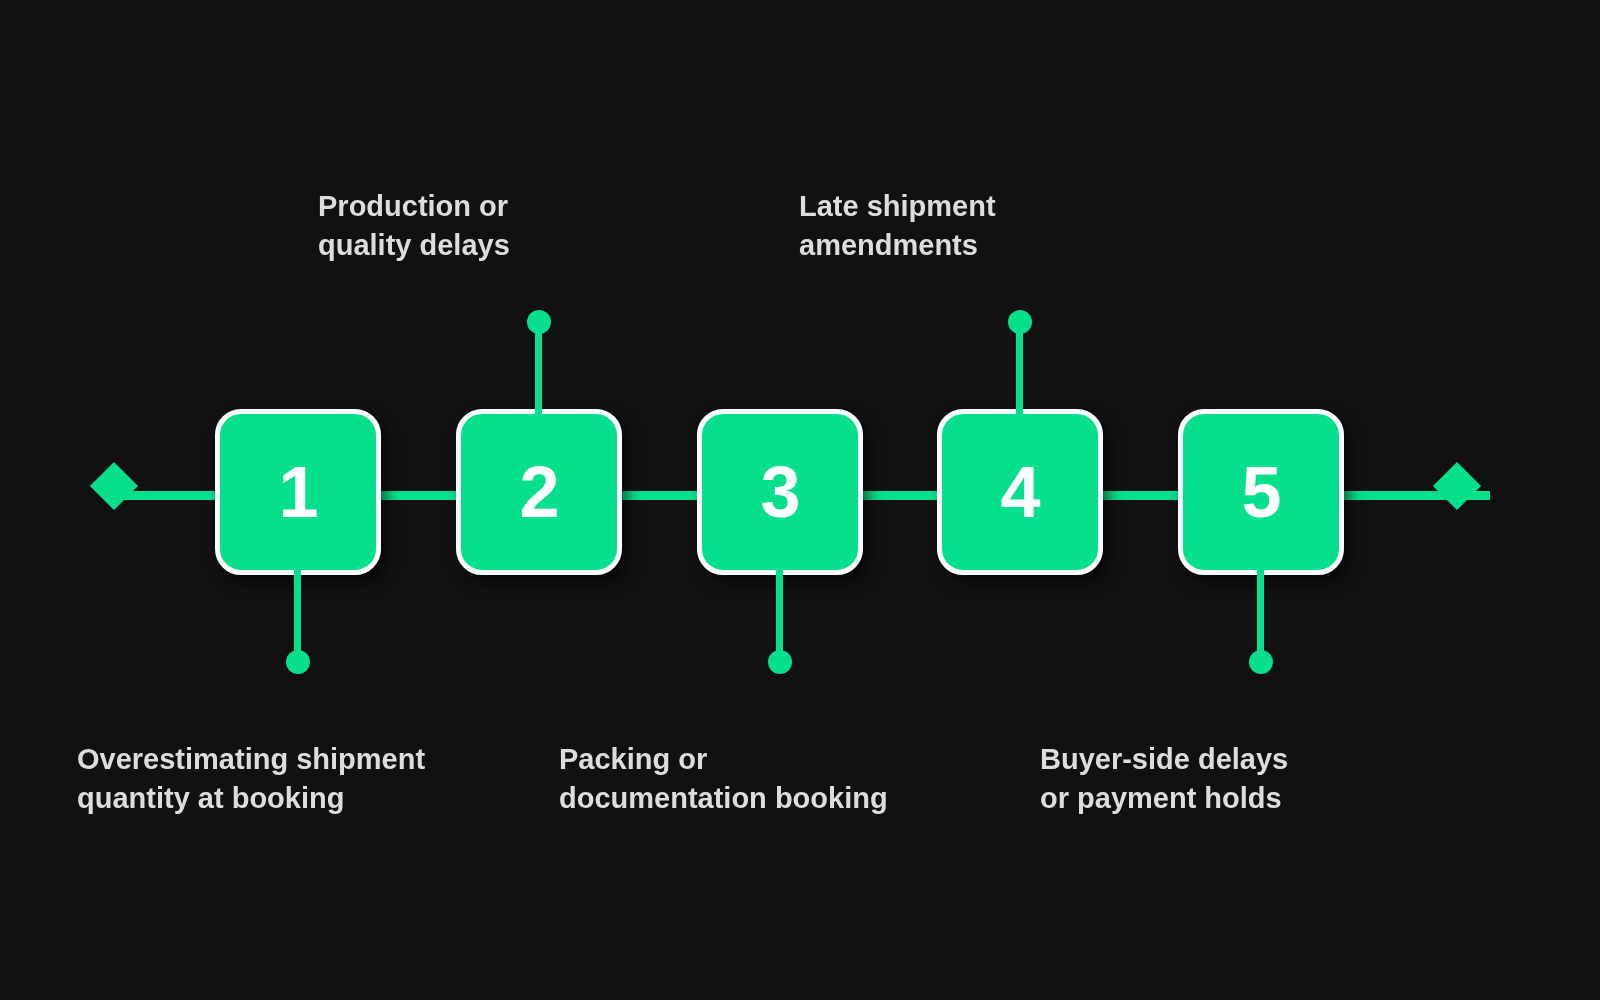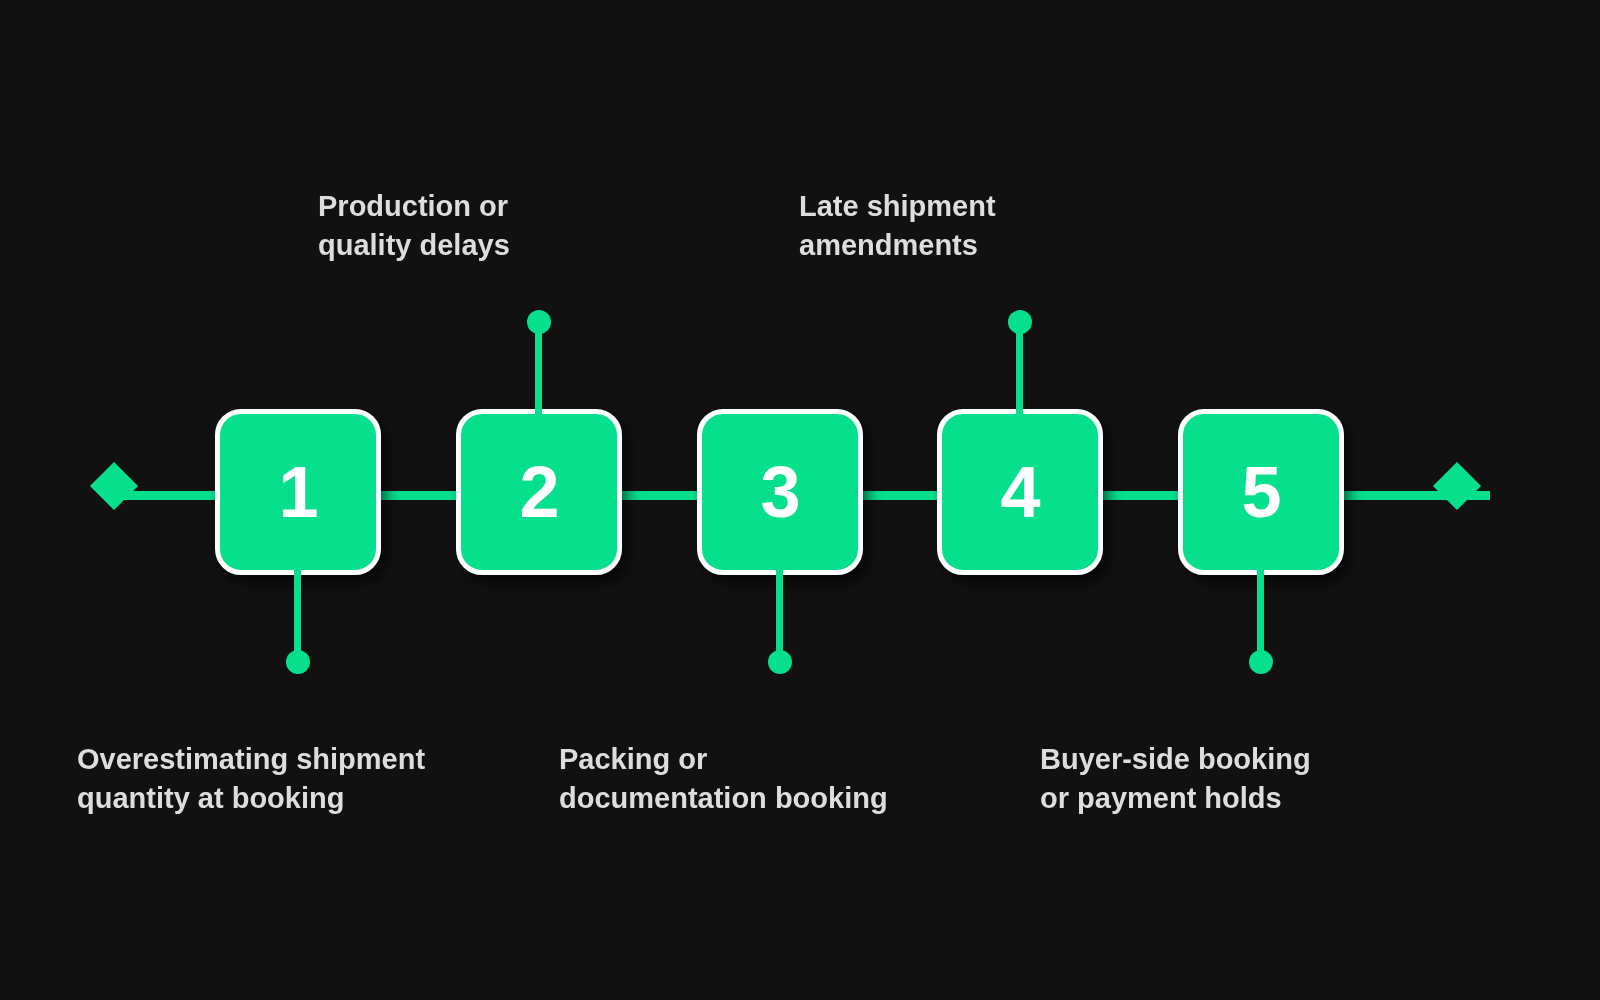--- a/index.html
+++ b/index.html
@@ -140,16 +140,16 @@
   <div class="stem up" style="left:1016px;"></div>
   <div class="dot up" style="left:1008px;"></div>
   <div class="caption above" style="left:799px;">Late shipment
 amendments</div>
 
   <div class="card" style="left:1178px;">
     <span class="card-number">5</span>
   </div>
   <div class="stem down" style="left:1257px;"></div>
   <div class="dot down" style="left:1249px;"></div>
-  <div class="caption below" style="left:1040px;">Buyer-side booking
+  <div class="caption below" style="left:1040px;">Buyer-side delays
 or payment holds</div>
 
 </div>
 
 </body></html>

